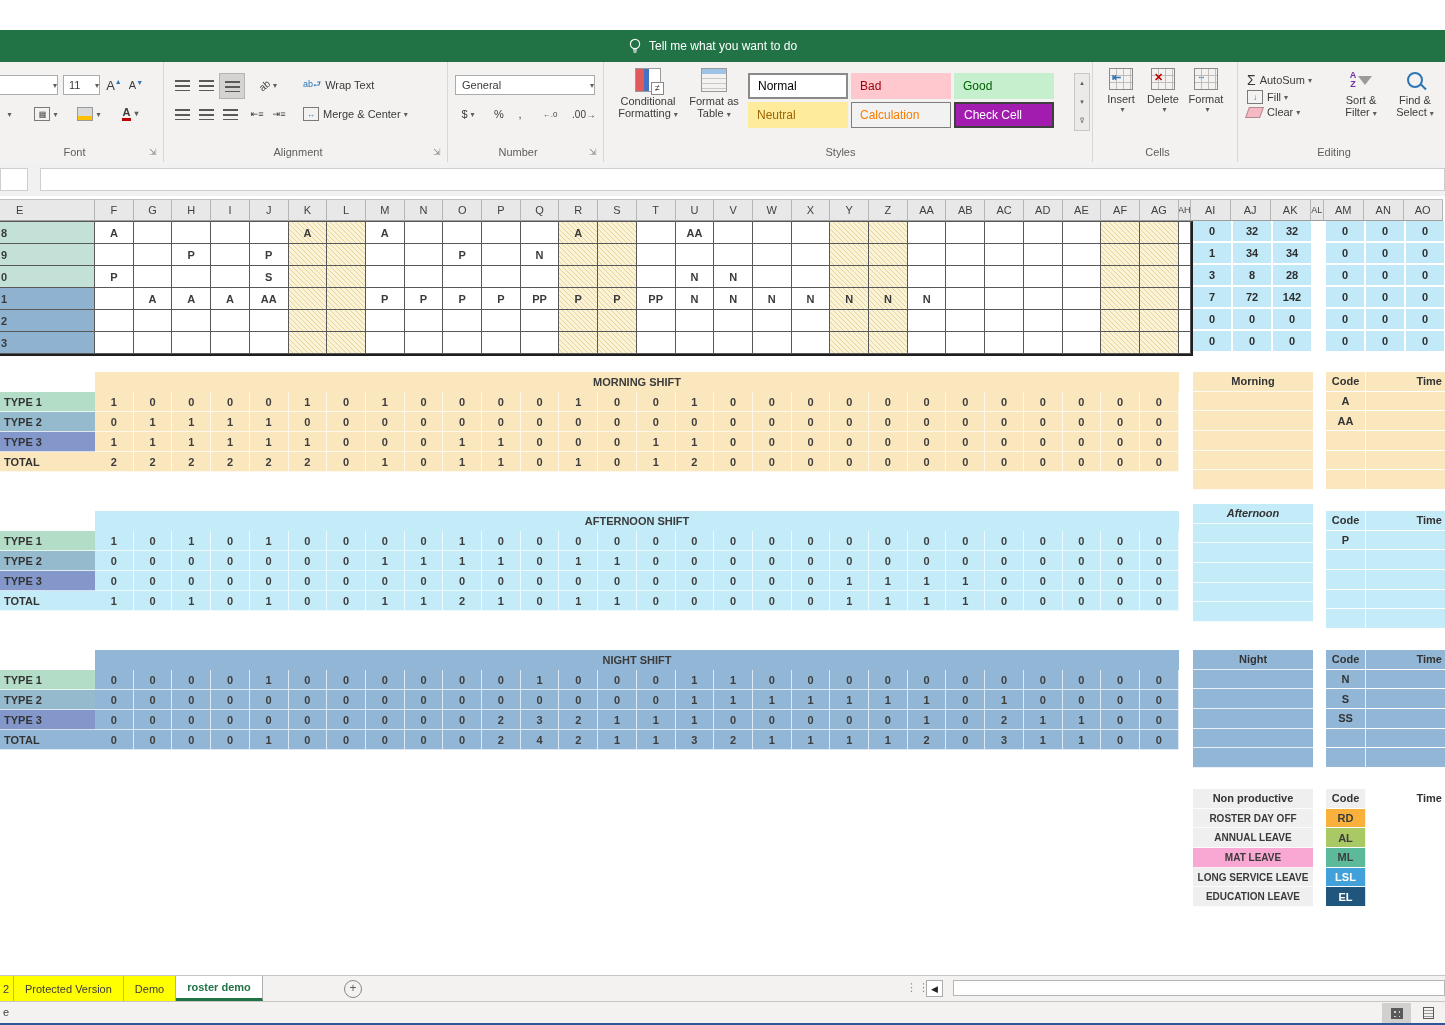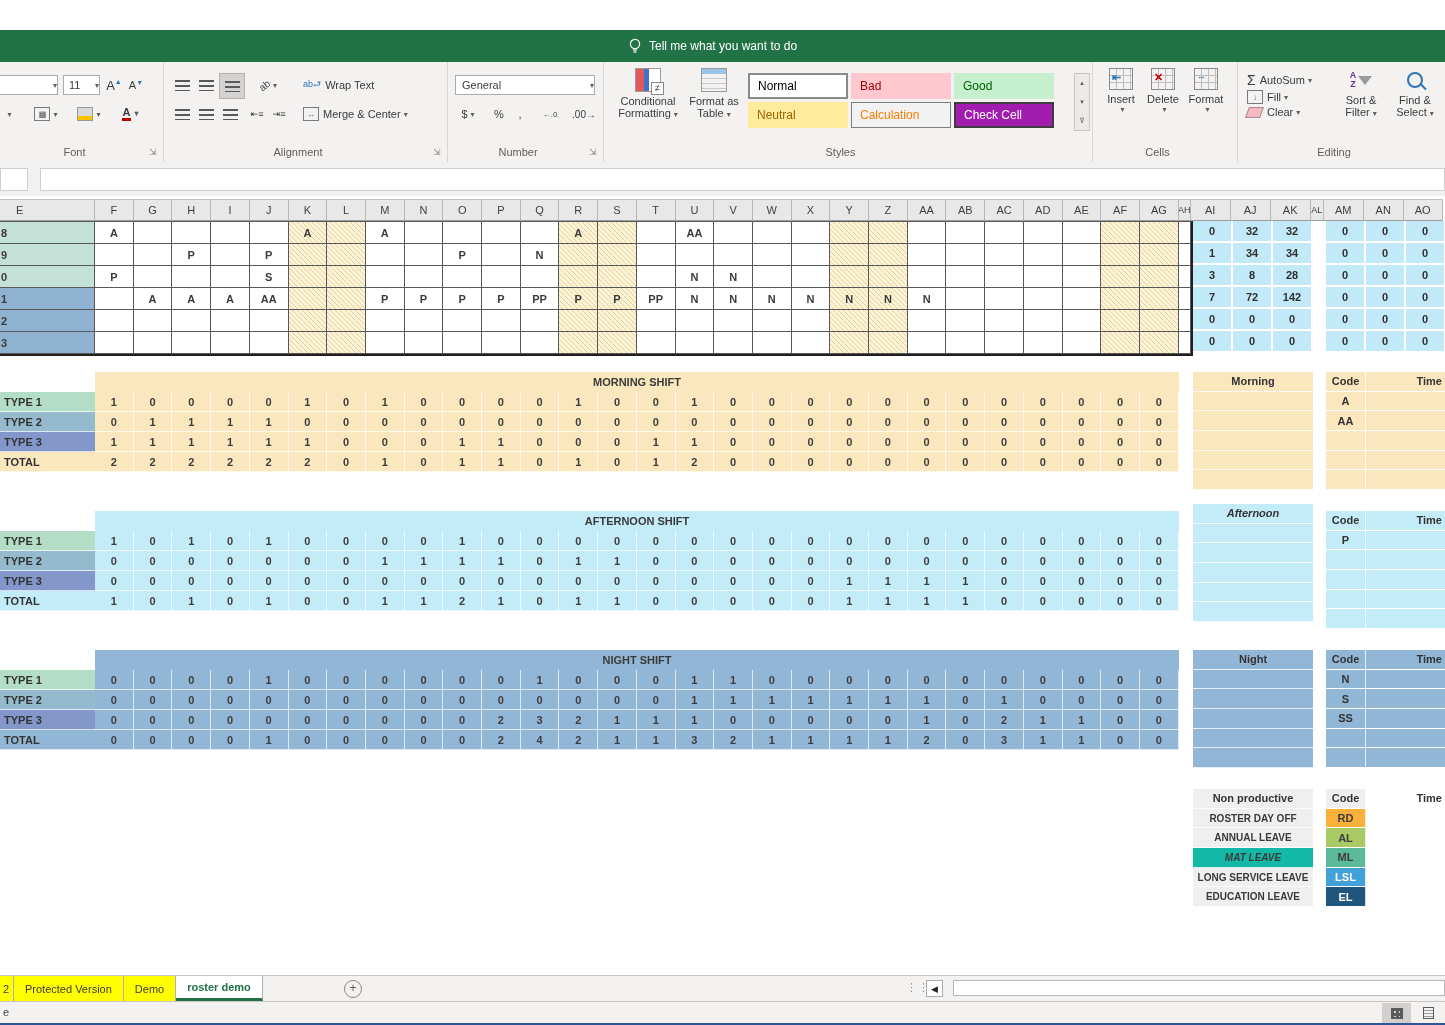--- a/index.html
+++ b/index.html
@@ -1076,21 +1076,21 @@
             <div class="ccode" style="background: rgb(146, 182, 213);"></div>
             <div class="ctime" style="background: rgb(146, 182, 213);"></div>
           </div>
         </div>
       </div>
     <div id="nonprod">
         <div class="panel" style="top: 593px;">
           <div class="prow phead" style="background: rgb(239, 239, 239);">Non productive</div>
           <div class="prow np-label" style="background: rgb(239, 239, 239);">ROSTER DAY OFF</div>
           <div class="prow np-label" style="background: rgb(239, 239, 239);">ANNUAL LEAVE</div>
-          <div class="prow np-label" style="background: #14b8a6; font-style: italic;">MAT LEAVE</div>
+          <div class="prow np-label" style="background: #f9a8d4;">MAT LEAVE</div>
           <div class="prow np-label" style="background: rgb(239, 239, 239);">LONG SERVICE LEAVE</div>
           <div class="prow np-label" style="background: rgb(239, 239, 239);">EDUCATION LEAVE</div>
         </div>
         <div class="cpanel" style="top: 593px;">
           <div class="crow">
             <div class="ccode phead" style="background: rgb(239, 239, 239); font-weight: 700;">Code</div>
             <div class="ctime phead" style="font-weight: 700;">Time</div>
           </div>
           <div class="crow">
             <div class="ccode" style="background: rgb(249, 177, 60); color: rgb(61, 61, 61); font-weight: 700;">RD</div>

